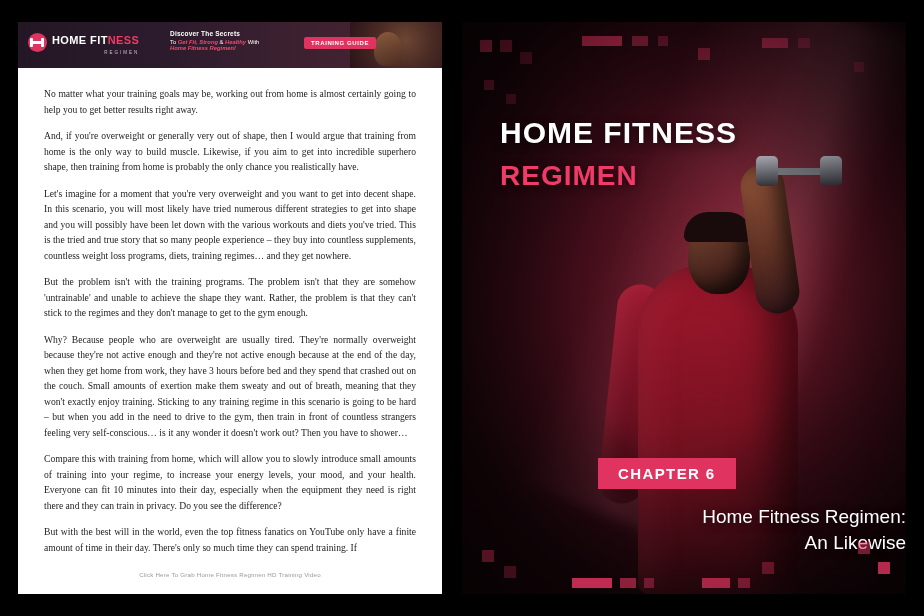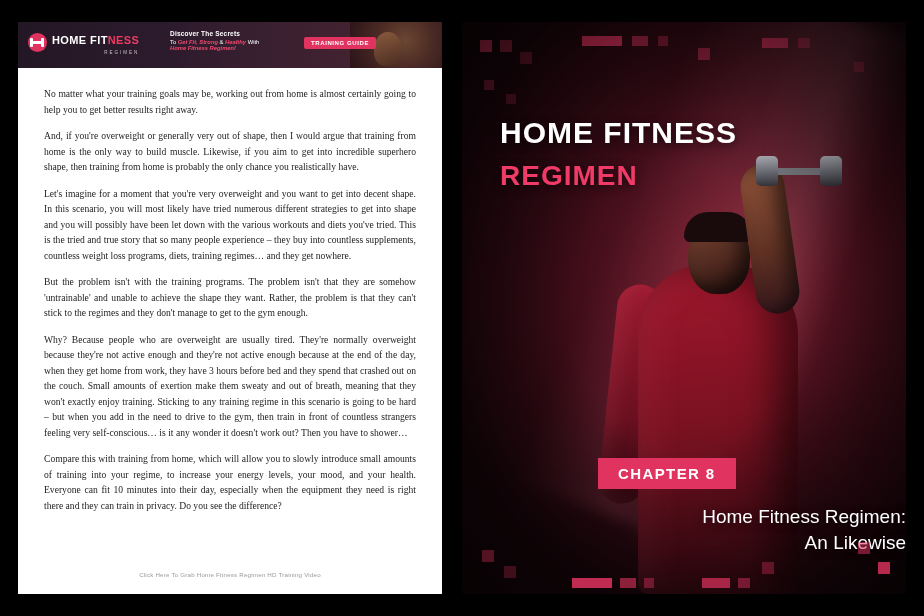--- a/index.html
+++ b/index.html
@@ -380,20 +380,21 @@
       <div class="banner-badge">TRAINING GUIDE</div>
     </div>
 
     <div class="page-body">
       <p>No matter what your training goals may be, working out from home is almost certainly going to help you to get better results right away.</p>
       <p>And, if you're overweight or generally very out of shape, then I would argue that training from home is the only way to build muscle. Likewise, if you aim to get into incredible superhero shape, then training from home is probably the only chance you realistically have.</p>
       <p>Let's imagine for a moment that you're very overweight and you want to get into decent shape. In this scenario, you will most likely have tried numerous different strategies to get into shape and you will possibly have been let down with the various workouts and diets you've tried. This is the tried and true story that so many people experience – they buy into countless supplements, countless weight loss programs, diets, training regimes… and they get nowhere.</p>
       <p>But the problem isn't with the training programs. The problem isn't that they are somehow 'untrainable' and unable to achieve the shape they want. Rather, the problem is that they can't stick to the regimes and they don't manage to get to the gym enough.</p>
       <p>Why? Because people who are overweight are usually tired. They're normally overweight because they're not active enough and they're not active enough because at the end of the day, when they get home from work, they have 3 hours before bed and they spend that crashed out on the couch. Small amounts of exertion make them sweaty and out of breath, meaning that they won't exactly enjoy training. Sticking to any training regime in this scenario is going to be hard – but when you add in the need to drive to the gym, then train in front of countless strangers feeling very self-conscious… is it any wonder it doesn't work out? Then you have to shower…</p>
       <p>Compare this with training from home, which will allow you to slowly introduce small amounts of training into your regime, to increase your energy levels, your mood, and your health. Everyone can fit 10 minutes into their day, especially when the equipment they need is right there and they can train in privacy. Do you see the difference?</p>
+      <p>But with the best will in the world, even the top fitness fanatics on YouTube only have a finite amount of time in their day. There's only so much time they can spend training. If</p>
     </div>
 
     <div class="page-footer">Click Here To Grab Home Fitness Regimen HD Training Video</div>
   </div>
 
   <div class="page-right">
     <div class="cover-bg"></div>
     <div class="light-streak"></div>
     <div class="light-streak two"></div>
 
@@ -425,21 +426,21 @@
       </div>
     </div>
 
     <div class="cover-vignette"></div>
 
     <div class="cover-title">
       <div class="t1">HOME FITNESS</div>
       <div class="t2">REGIMEN</div>
     </div>
 
-    <div class="chapter-badge">CHAPTER 8</div>
+    <div class="chapter-badge">CHAPTER 6</div>
 
     <div class="chapter-title">
       <div>Home Fitness Regimen:</div>
       <div>An Likewise</div>
     </div>
 
     <div class="px-field">
       <span class="px" style="left:110px; top:556px; width:40px; height:10px;"></span>
       <span class="px" style="left:158px; top:556px; width:16px; height:10px; opacity:.6;"></span>
       <span class="px" style="left:182px; top:556px; width:10px; height:10px; opacity:.4;"></span>

